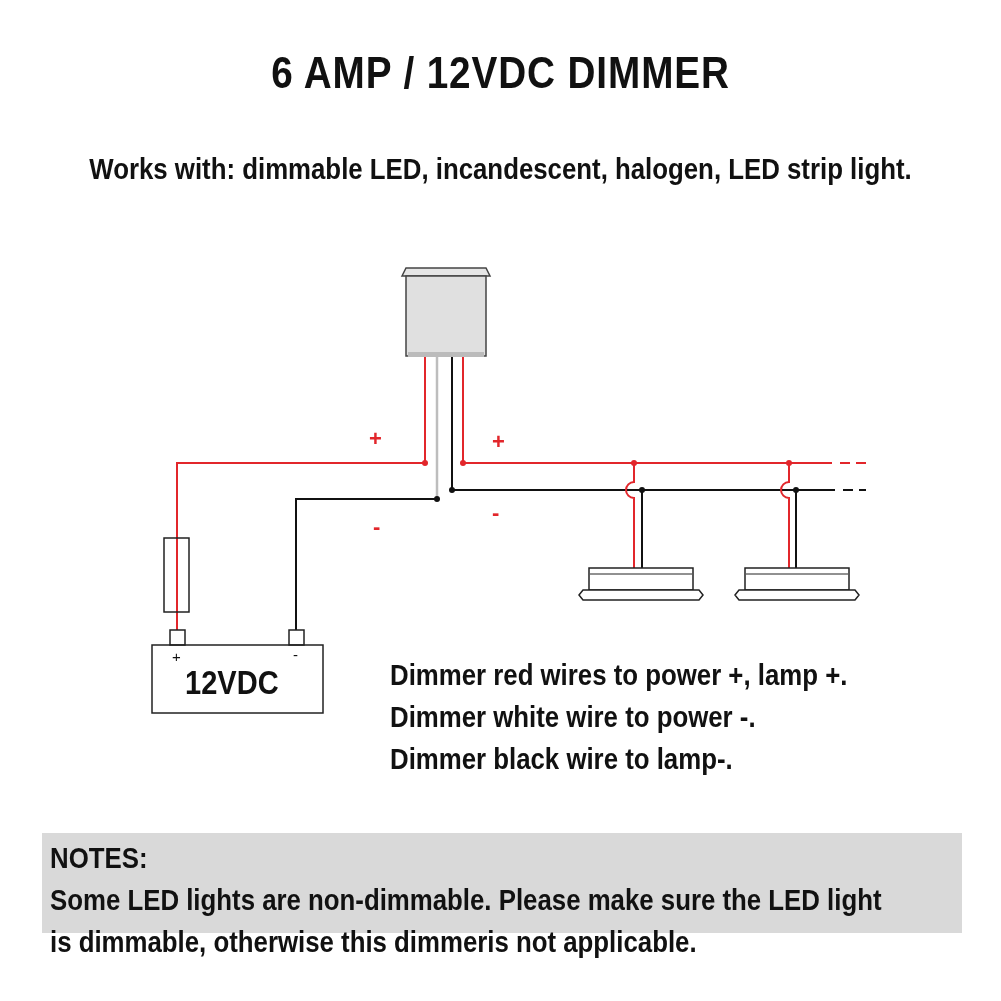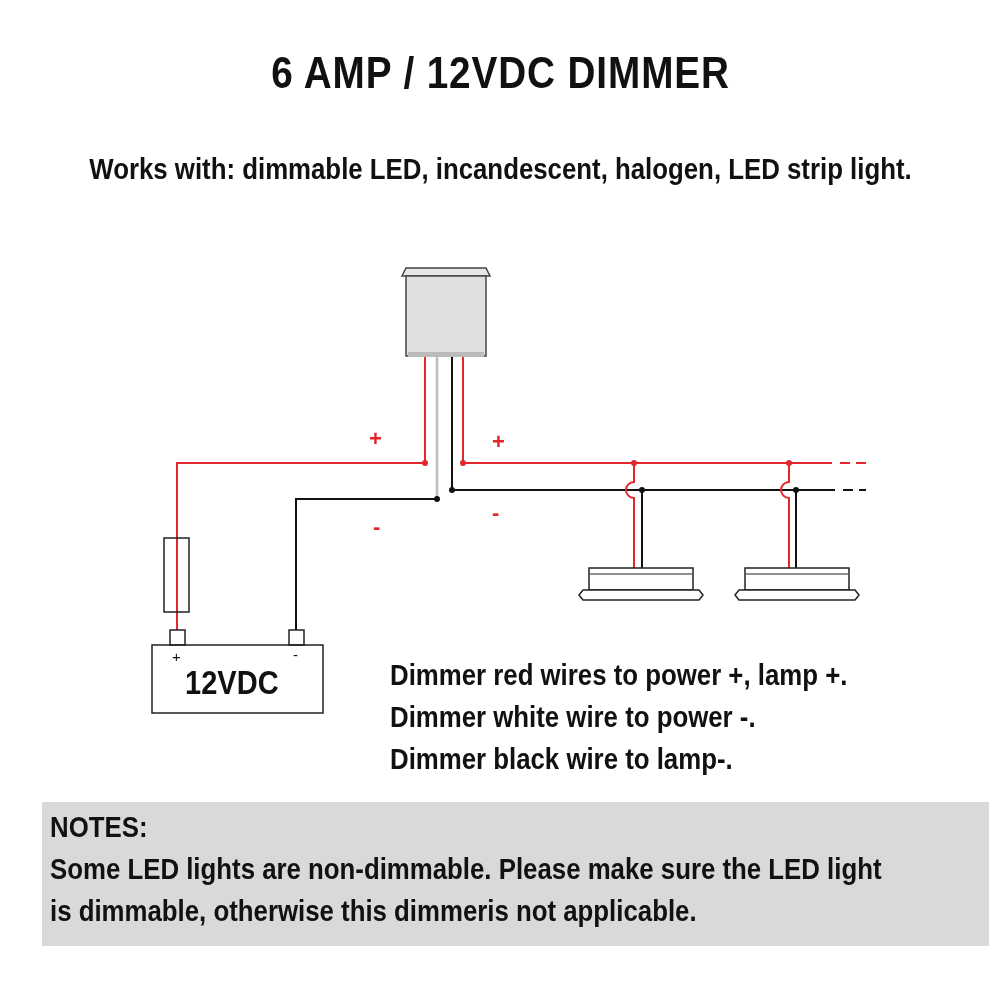--- a/index.html
+++ b/index.html
@@ -8,21 +8,21 @@
   .title { position:absolute; left:0; width:1001px; top:48px; text-align:center;
            font-size:44px; font-weight:700; letter-spacing:1px; transform:scaleX(0.88); }
   .subtitle { position:absolute; left:0; width:1001px; top:152px; text-align:center;
               font-size:30px; font-weight:700; transform:scaleX(0.86); }
   svg.diagram { position:absolute; left:0; top:0; }
   .battery-label { position:absolute; left:185px; top:664px; font-size:33px; font-weight:700; transform:scaleX(0.88); transform-origin:left top; }
   .term-plus { position:absolute; left:172px; top:648px; font-size:15px; }
   .term-minus { position:absolute; left:293px; top:646px; font-size:15px; }
   .sign { position:absolute; color:#e2262b; font-weight:700; font-size:22px; }
   .instructions { position:absolute; left:390px; top:654px; font-size:30px; font-weight:700; line-height:42px; transform:scaleX(0.86); transform-origin:left top; }
-  .notes { position:absolute; left:42px; top:802px; width:920px; height:144px; background:#d9d9d9;padding-left:27px; }
+  .notes { position:absolute; left:42px; top:833px; width:920px; height:100px; background:#d9d9d9; }
   .notes-inner { position:absolute; left:8px; top:4px; font-size:30px; font-weight:700; line-height:42px; transform:scaleX(0.86); transform-origin:left top; white-space:nowrap; }
 </style>
 </head>
 <body>
 
 <div class="title">6 AMP / 12VDC DIMMER</div>
 <div class="subtitle">Works with: dimmable LED, incandescent, halogen, LED strip light.</div>
 
 <svg class="diagram" width="1001" height="1001" viewBox="0 0 1001 1001">
 

